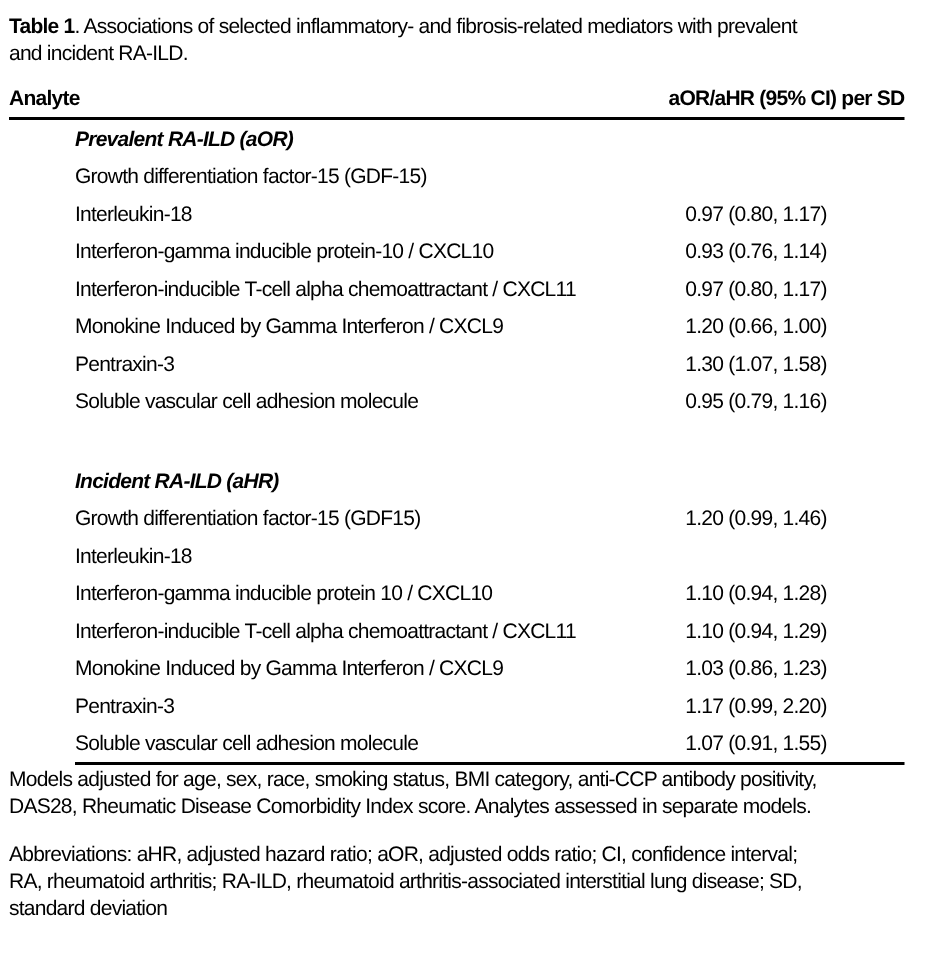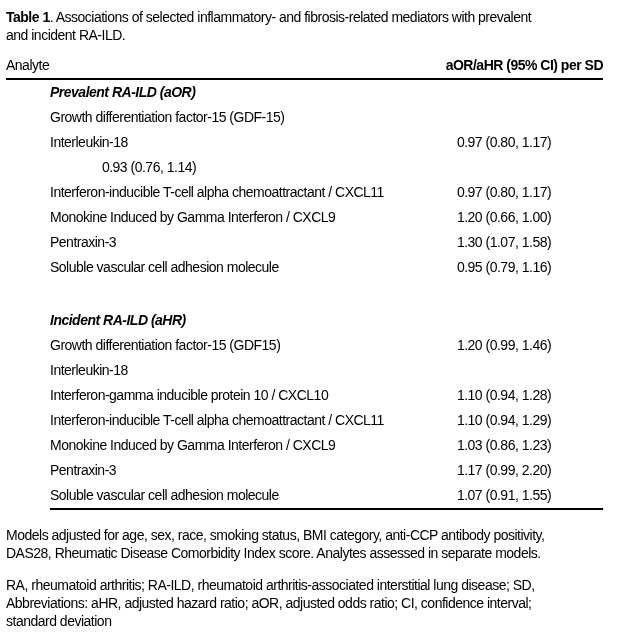--- a/index.html
+++ b/index.html
@@ -28,21 +28,21 @@
     margin-top: 12px;
   }
   .thead {
     display: flex;
     align-items: flex-end;
     border-bottom: 2px solid #000000;
     padding-bottom: 4px;
   }
   .th-analyte {
     flex: 1;
-    font-weight: normal;
+    font-weight: bold;
     line-height: 18px;
     white-space: nowrap;
   }
   .th-est {
     width: 198px;
     font-weight: bold;
     text-align: right;
     line-height: 18px;
     white-space: nowrap;
   }
@@ -70,21 +70,21 @@
     width: 198px;
     text-align: center;
     white-space: nowrap;
   }
   .section-gap {
     height: 28px;
   }
   .note {
     line-height: 18px;
   }
-  .note-adjustment { margin-top: 16px; }
+  .note-adjustment { }
   .note-abbreviations { margin-top: 14px; }
   .note-line { white-space: nowrap; }
 </style>
 </head>
 <body>
 
 <div class="page">
 
   <div>
     <div class="title-line"><b>Table 1</b><span>. Associations of selected inflammatory- and fibrosis-related mediators with prevalent</span></div>
@@ -103,20 +103,21 @@
       <div class="section-row">Prevalent RA-ILD (aOR)</div>
 
       <div class="trow">
         <span class="cell-analyte">Growth differentiation factor-15 (GDF-15)</span>
       </div>
       <div class="trow">
         <span class="cell-analyte">Interleukin-18</span>
         <span class="cell-est">0.97 (0.80, 1.17)</span>
       </div>
       <div class="trow">
+        <span class="cell-analyte">Interferon-gamma inducible protein-10 / CXCL10</span>
         <span class="cell-est">0.93 (0.76, 1.14)</span>
       </div>
       <div class="trow">
         <span class="cell-analyte">Interferon-inducible T-cell alpha chemoattractant / CXCL11</span>
         <span class="cell-est">0.97 (0.80, 1.17)</span>
       </div>
       <div class="trow">
         <span class="cell-analyte">Monokine Induced by Gamma Interferon / CXCL9</span>
         <span class="cell-est">1.20 (0.66, 1.00)</span>
       </div>
@@ -163,18 +164,18 @@
 
     </div>
   </div>
 
   <div class="note note-adjustment">
     <div class="note-line">Models adjusted for age, sex, race, smoking status, BMI category, anti-CCP antibody positivity,</div>
     <div class="note-line">DAS28, Rheumatic Disease Comorbidity Index score. Analytes assessed in separate models.</div>
   </div>
 
   <div class="note note-abbreviations">
+    <div class="note-line">Abbreviations: aHR, adjusted hazard ratio; aOR, adjusted odds ratio; CI, confidence interval;</div>
     <div class="note-line">RA, rheumatoid arthritis; RA-ILD, rheumatoid arthritis-associated interstitial lung disease; SD,</div>
-    <div class="note-line">Abbreviations: aHR, adjusted hazard ratio; aOR, adjusted odds ratio; CI, confidence interval;</div>
     <div class="note-line">standard deviation</div>
   </div>
 
 </div>
 
 </body></html>

